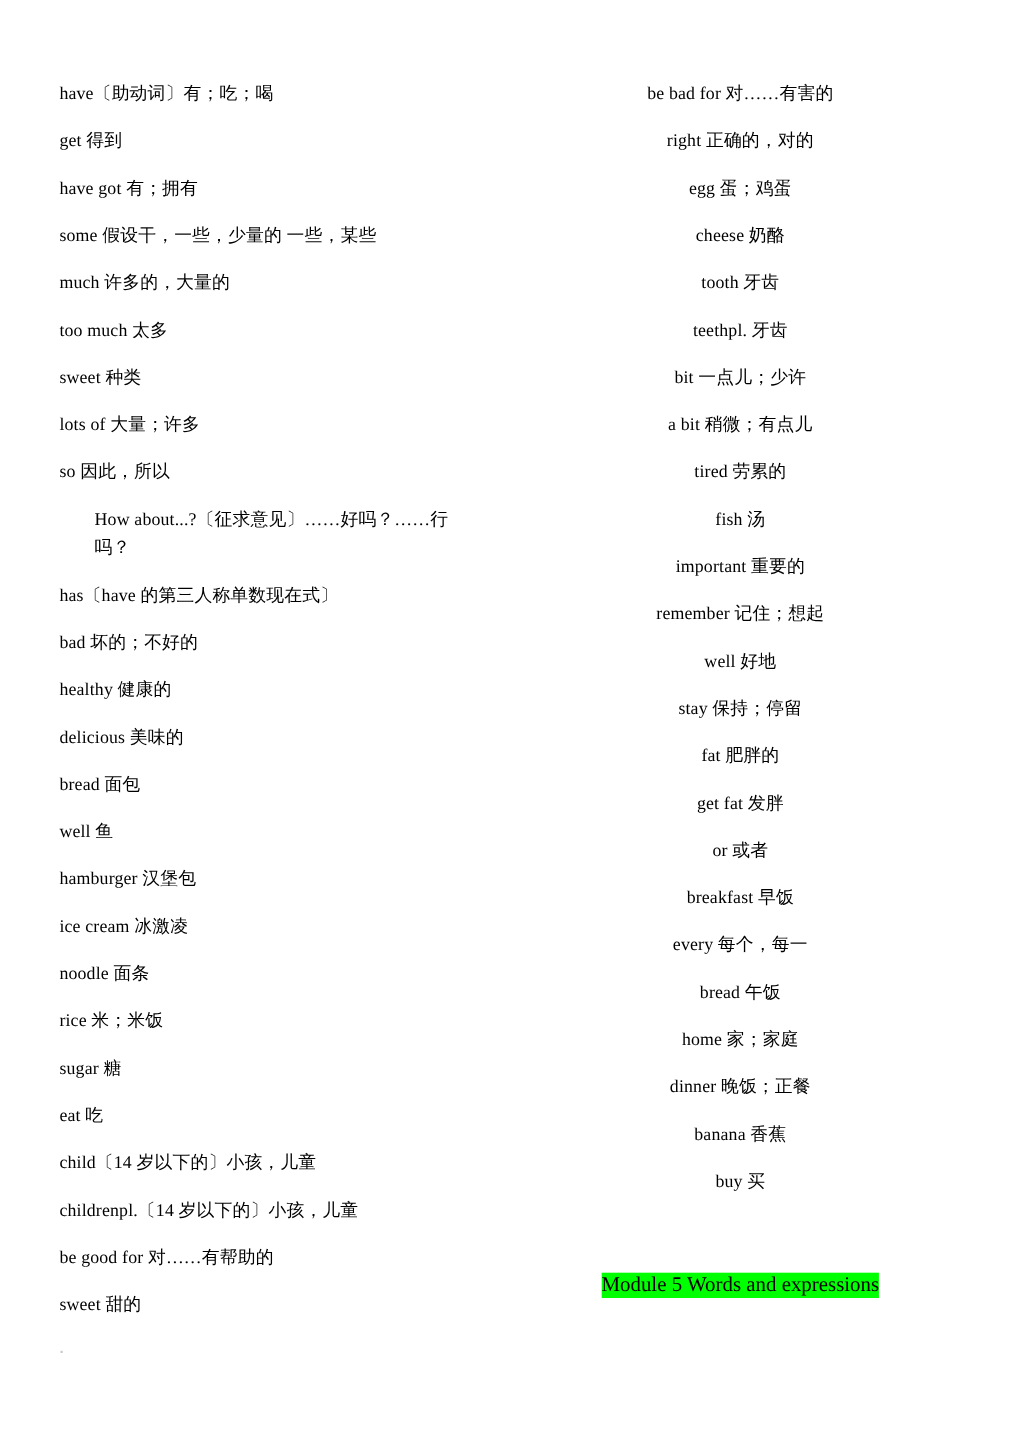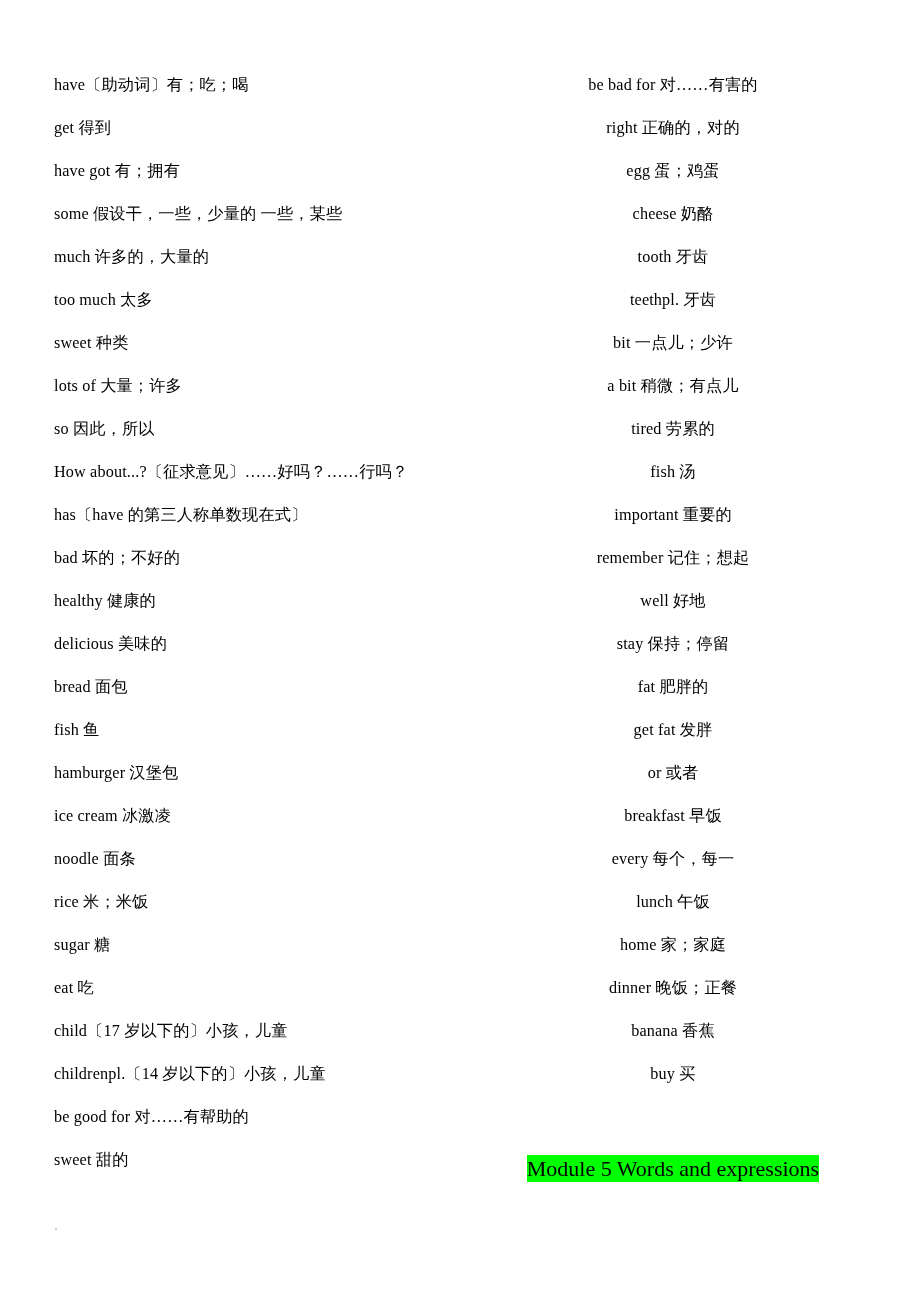--- a/index.html
+++ b/index.html
@@ -59,30 +59,31 @@
     font-size: 16.2px;
     line-height: 26px;
     margin: 0 0 17px 0;
     letter-spacing: 0.15px;
     white-space: normal;
     word-break: break-word;
   }
 
   .entry.wrap {
     margin-bottom: 17px;
+    margin-left: 32px;
   }
 
   .spacer-block {
     height: 52px;
   }
 
   .heading-highlight {
     display: inline;
     background-color: #00ff00;
-    font-size: 22px;
+    font-size: 19px;
     line-height: 26px;
     padding: 1px 0 1px 0;
     box-decoration-break: clone;
     -webkit-box-decoration-break: clone;
   }
 
   .heading-row {
     margin: 0;
     line-height: 26px;
   }
@@ -112,28 +113,28 @@
       <p class="entry">too much 太多</p>
       <p class="entry">sweet 种类</p>
       <p class="entry">lots of 大量；许多</p>
       <p class="entry">so 因此，所以</p>
       <p class="entry wrap">How about...?〔征求意见〕……好吗？……行吗？</p>
       <p class="entry">has〔have 的第三人称单数现在式〕</p>
       <p class="entry">bad 坏的；不好的</p>
       <p class="entry">healthy 健康的</p>
       <p class="entry">delicious 美味的</p>
       <p class="entry">bread 面包</p>
-      <p class="entry">fish 鱼</p>
+      <p class="entry">well 鱼</p>
       <p class="entry">hamburger 汉堡包</p>
       <p class="entry">ice cream 冰激凌</p>
       <p class="entry">noodle 面条</p>
       <p class="entry">rice 米；米饭</p>
       <p class="entry">sugar 糖</p>
       <p class="entry">eat 吃</p>
-      <p class="entry">child〔17 岁以下的〕小孩，儿童</p>
+      <p class="entry">child〔14 岁以下的〕小孩，儿童</p>
       <p class="entry">childrenpl.〔14 岁以下的〕小孩，儿童</p>
       <p class="entry">be good for 对……有帮助的</p>
       <p class="entry">sweet 甜的</p>
     </div>
 
     <div class="column column-right">
       <p class="entry">be bad for 对……有害的</p>
       <p class="entry">right 正确的，对的</p>
       <p class="entry">egg 蛋；鸡蛋</p>
       <p class="entry">cheese 奶酪</p>
@@ -145,21 +146,21 @@
       <p class="entry">fish 汤</p>
       <p class="entry">important 重要的</p>
       <p class="entry">remember 记住；想起</p>
       <p class="entry">well 好地</p>
       <p class="entry">stay 保持；停留</p>
       <p class="entry">fat 肥胖的</p>
       <p class="entry">get fat 发胖</p>
       <p class="entry">or 或者</p>
       <p class="entry">breakfast 早饭</p>
       <p class="entry">every 每个，每一</p>
-      <p class="entry">lunch 午饭</p>
+      <p class="entry">bread 午饭</p>
       <p class="entry">home 家；家庭</p>
       <p class="entry">dinner 晚饭；正餐</p>
       <p class="entry">banana 香蕉</p>
       <p class="entry">buy 买</p>
 
       <div class="spacer-block"></div>
 
       <p class="heading-row"><span class="heading-highlight">Module 5 Words and expressions</span></p>
     </div>
 

